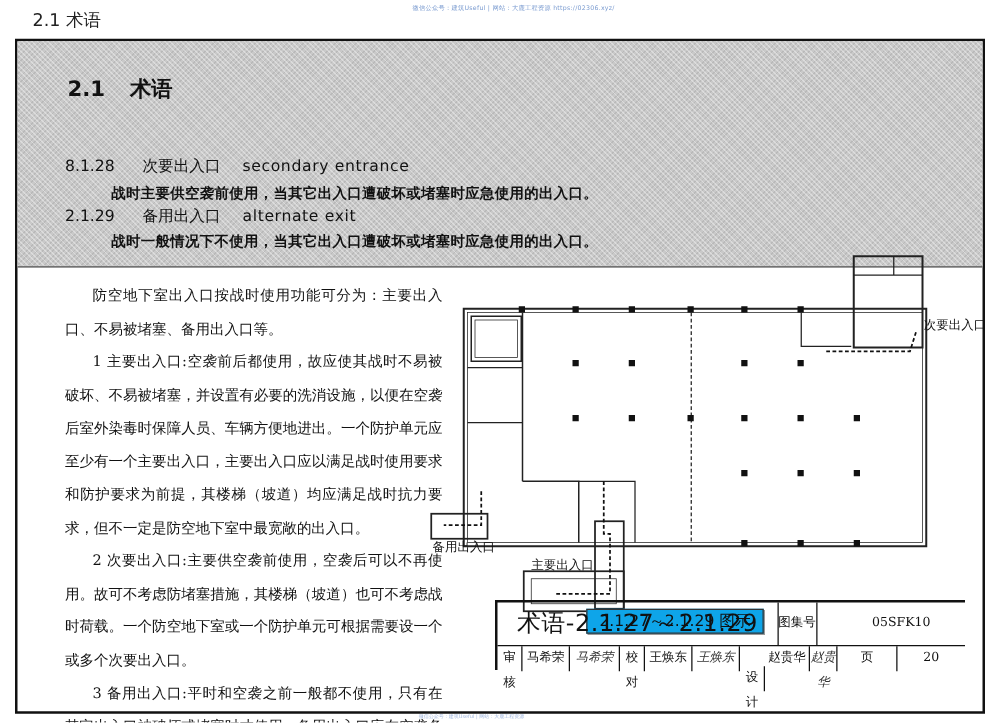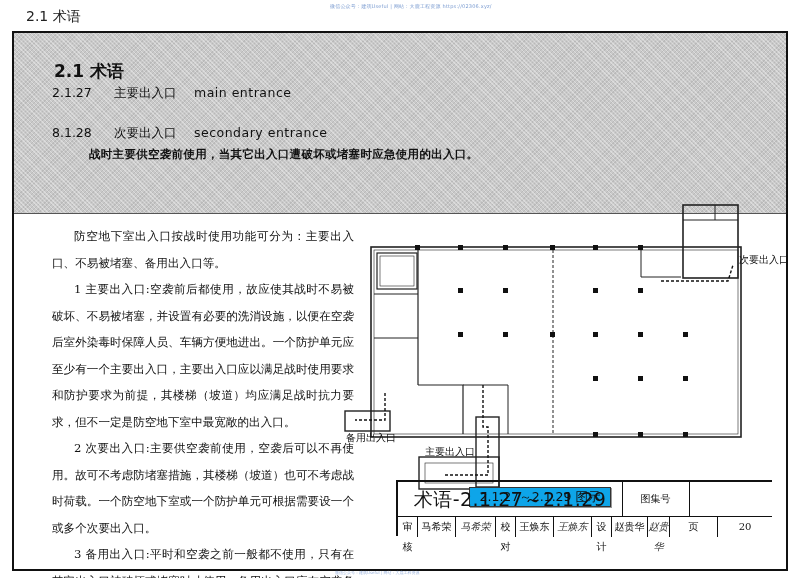--- a/index.html
+++ b/index.html
@@ -26,21 +26,21 @@
     position: absolute; left: 0; top: 0; width: 772px; height: 180px;
     background-color: #c9c9c9;
     background-image:
       repeating-linear-gradient(45deg, rgba(255,255,255,0.35) 0 1px, transparent 1px 3px),
       repeating-linear-gradient(-45deg, rgba(0,0,0,0.08) 0 1px, transparent 1px 3px);
     border-bottom: 1px solid #555;
   }
   .section-title {
     position: absolute; left: 40px; top: 27px; font-size: 17px; font-weight: bold; color: #111;
   }
-  .section-title .num { }
+  .section-title .num { margin-right: 14px; }
   .term { position: absolute; left: 38px; font-size: 12.5px; color: #111; }
   .term .num { display: inline-block; width: 58px; }
   .term .cn { display: inline-block; width: 76px; }
   .term .en { letter-spacing: 0.5px; }
   .term-def { position: absolute; left: 75px; font-size: 11.5px; font-weight: bold; color: #111; letter-spacing: 0.3px; }
 
   .body-text {
     position: absolute; left: 38px; top: 190px; width: 302px;
     font-size: 11.6px; line-height: 26.5px; color: #111;
     font-family: "DejaVu Serif", "Liberation Serif", serif;
@@ -79,33 +79,34 @@
 <div class="watermark">微信公众号：建筑Useful | 网站：大鹿工程资源 https://02306.xyz/</div>
 <div class="page-header">2.1 术语</div>
 
 <div class="frame">
   <div class="term-box">
     <div class="section-title">
       <span class="num">2.1</span>
       <span>术语</span>
     </div>
 
-    <div class="term" style="top:52px">
-      <span class="num">2.1.27</span>
-      <span class="cn">主要出入口</span>
-      <span class="en">main  entrance</span>
-    </div>
 
     <div class="term" style="top:92px">
       <span class="num">8.1.28</span>
       <span class="cn">次要出入口</span>
       <span class="en">secondary  entrance</span>
     </div>
     <div class="term-def" style="top:114px">战时主要供空袭前使用，当其它出入口遭破坏或堵塞时应急使用的出入口。</div>
 
+    <div class="term" style="top:132px">
+      <span class="num">2.1.29</span>
+      <span class="cn">备用出入口</span>
+      <span class="en">alternate  exit</span>
+    </div>
+    <div class="term-def" style="top:153px">战时一般情况下不使用，当其它出入口遭破坏或堵塞时应急使用的出入口。</div>
   </div>
 
   <div class="body-text">
     <p class="indent">防空地下室出入口按战时使用功能可分为：主要出入口、不易被堵塞、备用出入口等。</p>
     <p class="indent">1  主要出入口:空袭前后都使用，故应使其战时不易被破坏、不易被堵塞，并设置有必要的洗消设施，以便在空袭后室外染毒时保障人员、车辆方便地进出。一个防护单元应至少有一个主要出入口，主要出入口应以满足战时使用要求和防护要求为前提，其楼梯（坡道）均应满足战时抗力要求，但不一定是防空地下室中最宽敞的出入口。</p>
     <p class="indent">2  次要出入口:主要供空袭前使用，空袭后可以不再使用。故可不考虑防堵塞措施，其楼梯（坡道）也可不考虑战时荷载。一个防空地下室或一个防护单元可根据需要设一个或多个次要出入口。</p>
     <p class="indent">3  备用出入口:平时和空袭之前一般都不使用，只有在其它出入口被破坏或堵塞时才使用。备用出入口应在空袭条件下不易被破坏、不易被堵塞。备用出入口一般采用竖井式，且往往与通风竖井结合设置。</p>
   </div>
 </div>
 
@@ -175,29 +176,30 @@
   </svg>
   <div class="plan-label" style="left:396px; top:58px;">次要出入口</div>
   <div class="plan-label" style="left:3px; top:236px;">备用出入口</div>
   <div class="plan-label" style="left:82px; top:250px;">主要出入口</div>
 </div>
 
 <div class="figure-caption">2.1.27～2.1.29 图示</div>
 
 <div class="title-block">
   <div class="tb-title">术语-2.1.27～2.1.29</div>
-  <div class="tb-cell" style="left:224px; top:0; width:68px; height:34px; line-height:34px;">图集号</div>
+  <div class="tb-cell" style="left:224px; top:0; width:32px; height:34px; line-height:34px;">图集号</div>
+  <div class="tb-cell" style="left:272px; top:0; width:102px; height:34px; line-height:34px; border-right:none;">05SFK10</div>
   <div class="tb-row2">
     <div class="c" style="left:0; width:20px;">审核</div>
     <div class="c" style="left:20px; width:38px;">马希荣</div>
     <div class="c sig" style="left:58px; width:40px;">马希荣</div>
     <div class="c" style="left:98px; width:20px;">校对</div>
     <div class="c" style="left:118px; width:38px;">王焕东</div>
     <div class="c sig" style="left:156px; width:38px;">王焕东</div>
-    <div class="c" style="left:194px; width:20px;">设计</div>
+    <div class="c" style="left:194px; width:20px;margin-top:16px;">设计</div>
     <div class="c" style="left:214px; width:36px;">赵贵华</div>
     <div class="c sig" style="left:250px; width:22px;">赵贵华</div>
     <div class="c" style="left:272px; width:48px;">页</div>
     <div class="c" style="left:320px; width:54px; border-right:none;">20</div>
   </div>
 </div>
 
 <div class="watermark-bottom">微信公众号：建筑Useful | 网站：大鹿工程资源</div>
 
 </body></html>

